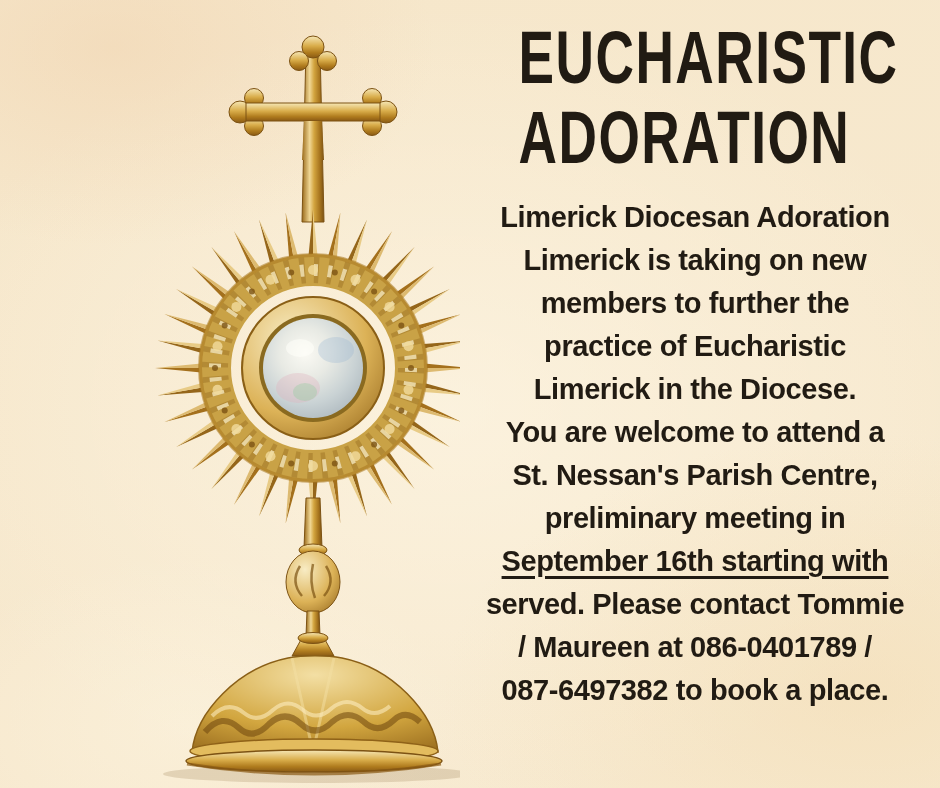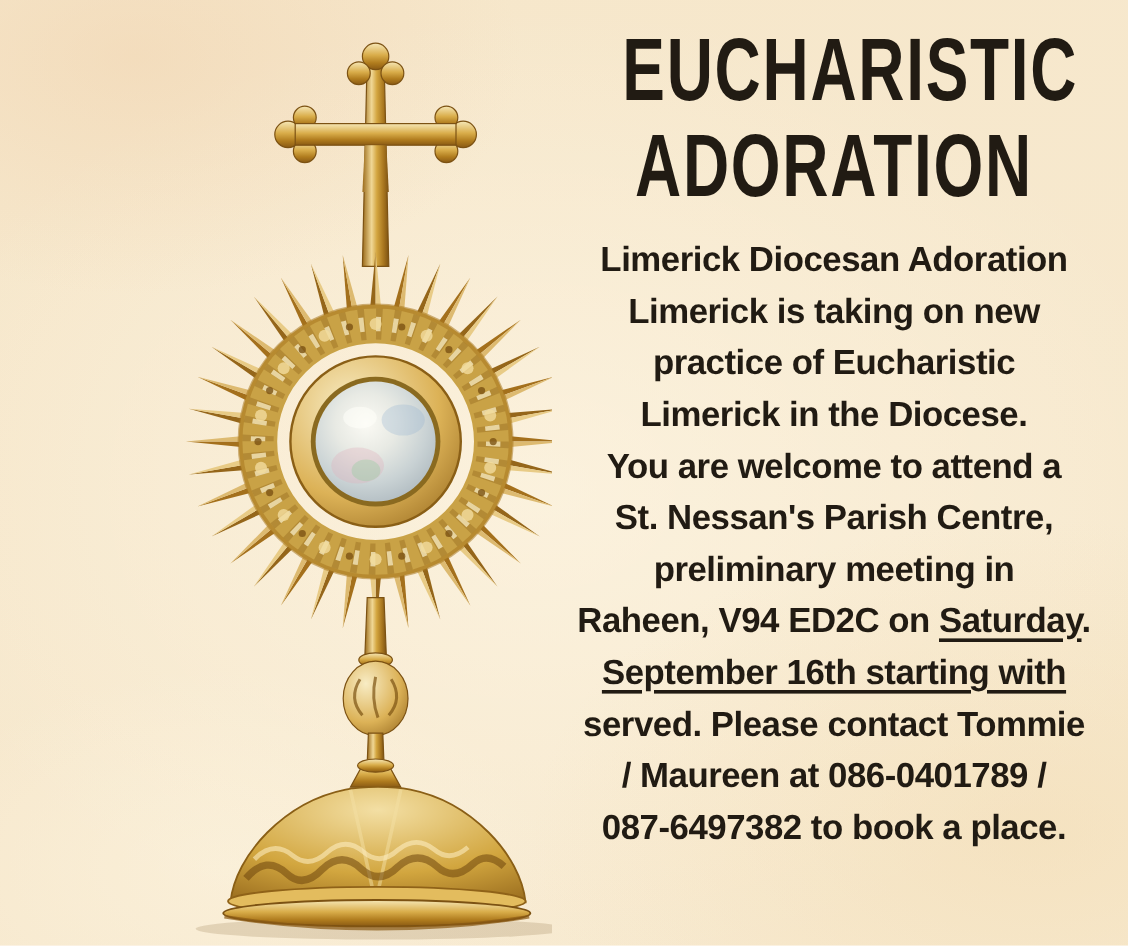--- a/index.html
+++ b/index.html
@@ -14,21 +14,21 @@
       radial-gradient(ellipse 760px 560px at 48% 52%, rgba(255,249,234,.55), transparent 72%),
       radial-gradient(ellipse 420px 260px at 20% 92%, rgba(252,243,222,.6), transparent 65%),
       linear-gradient(158deg, rgba(244,226,193,.35), rgba(250,239,216,.2));
     font-family:"Liberation Sans","DejaVu Sans",sans-serif;
     color:var(--ink,#211b13);
   }
   .photo{position:absolute;left:0;top:0;width:460px;height:788px;}
   .right-col{position:absolute;left:450px;top:0;width:490px;height:788px;}
   .title{
     position:absolute;top:18px;left:0;width:100%;
-    text-align:center;font-weight:bold;line-height:80px;font-size:74px;
+    font-weight:bold;line-height:80px;font-size:74px;
     letter-spacing:2px;
   }
   .title .tline{transform:scaleX(.72);transform-origin:50% 50%;white-space:nowrap;}
   .body-text{
     position:absolute;top:196px;left:0;width:100%;
     text-align:center;font-weight:bold;font-size:29px;line-height:43px;
     letter-spacing:-0.4px;
   }
   .line{white-space:nowrap;}
   .u{
@@ -238,26 +238,26 @@
 
   <div class="right-col">
     <div class="title">
       <div class="tline">EUCHARISTIC</div>
       <div class="tline">ADORATION</div>
     </div>
 
     <div class="body-text">
       <div class="line"><span>Limerick Diocesan Adoration</span></div>
       <div class="line"><span>Limerick is taking on new</span></div>
+      <div class="line"><span>members to further the</span></div>
       <div class="line"><span>practice of Eucharistic</span></div>
       <div class="line"><span>Limerick in the Diocese.</span></div>
       <div class="line"><span>You are welcome to attend a</span></div>
       <div class="line"><span>St. Nessan's Parish Centre,</span></div>
       <div class="line"><span>preliminary meeting in</span></div>
-      <div class="line"><span>Raheen, V94 ED2C on </span><span class="u">Saturday</span><span>.</span></div>
       <div class="line"><span class="u">September 16th starting with</span></div>
       <div class="line"><span>served. Please contact Tommie</span></div>
       <div class="line"><span>/ Maureen at 086-0401789 /</span></div>
       <div class="line"><span>087-6497382 to book a place.</span></div>
     </div>
   </div>
 
 </div>
 
 </body></html>

